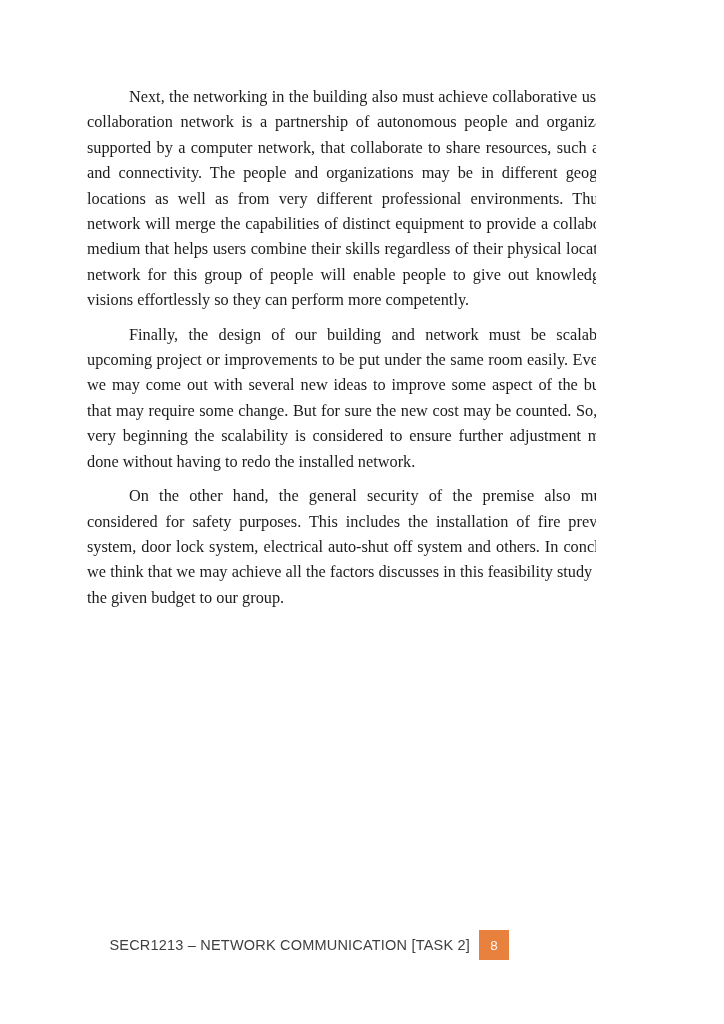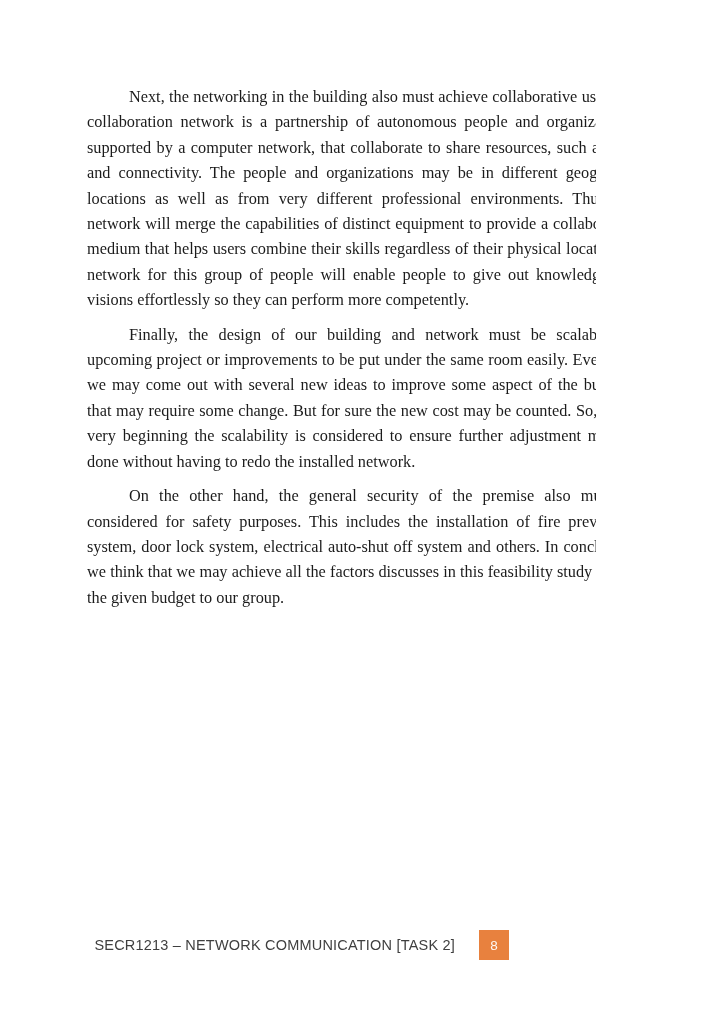--- a/index.html
+++ b/index.html
@@ -28,21 +28,21 @@
   .content p {
     margin: 0 0 9px 0;
     text-indent: 42px;
   }
   .footer {
     position: absolute;
     top: 930px;
     right: 87px;
     display: flex;
     align-items: center;
-    gap: 24px;
+    gap: 9px;
     font-family: "Liberation Sans", sans-serif;
   }
   .footer-title {
     font-size: 14.5px;
     color: #3f3f3f;
     letter-spacing: 0.2px;
     white-space: nowrap;
   }
   .page-num-box {
     width: 30px;

